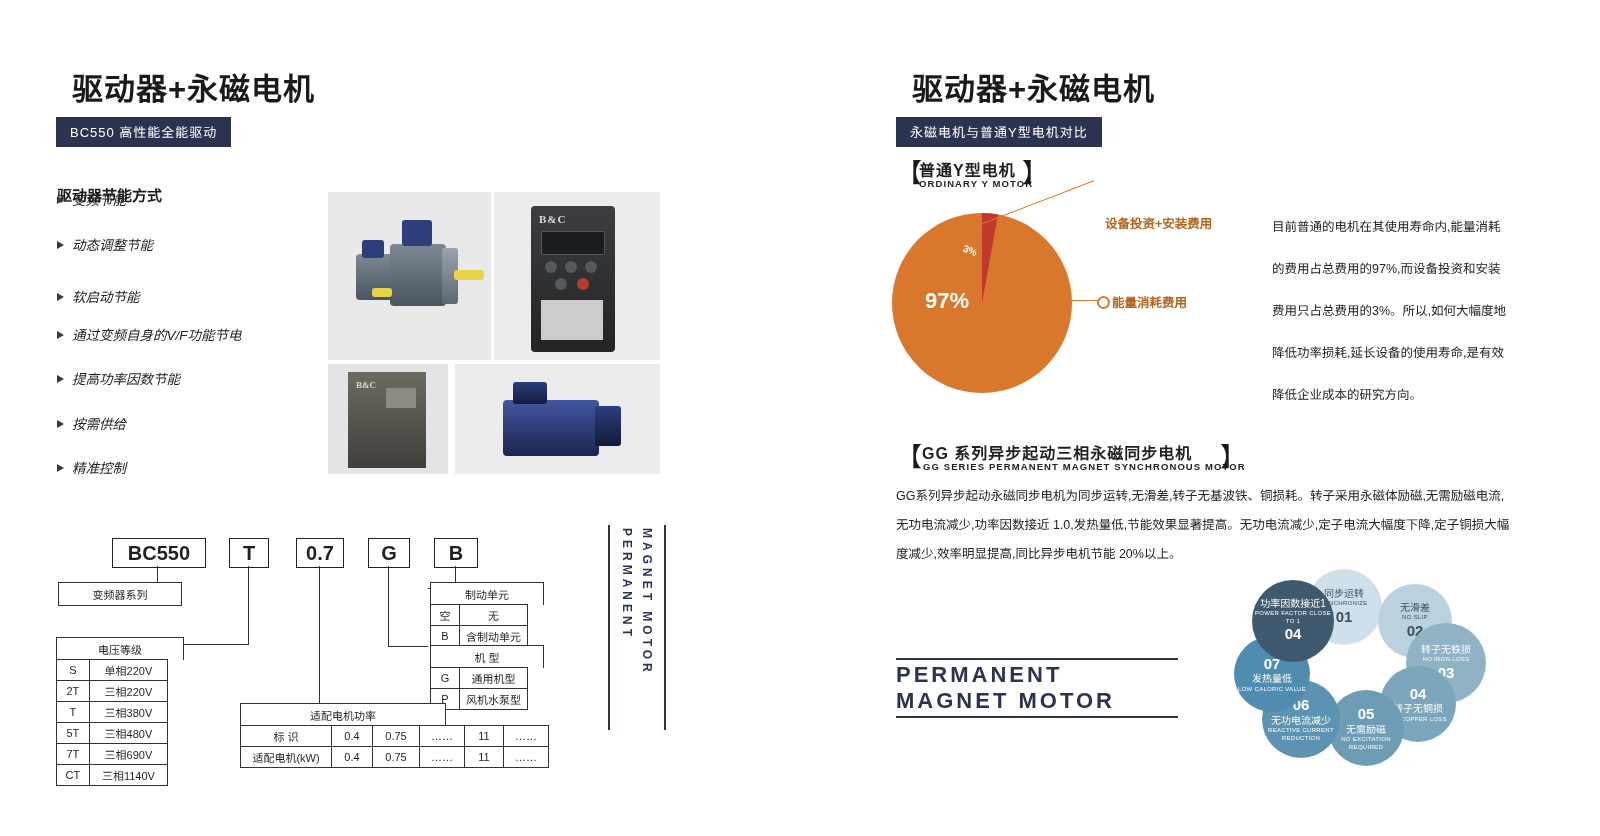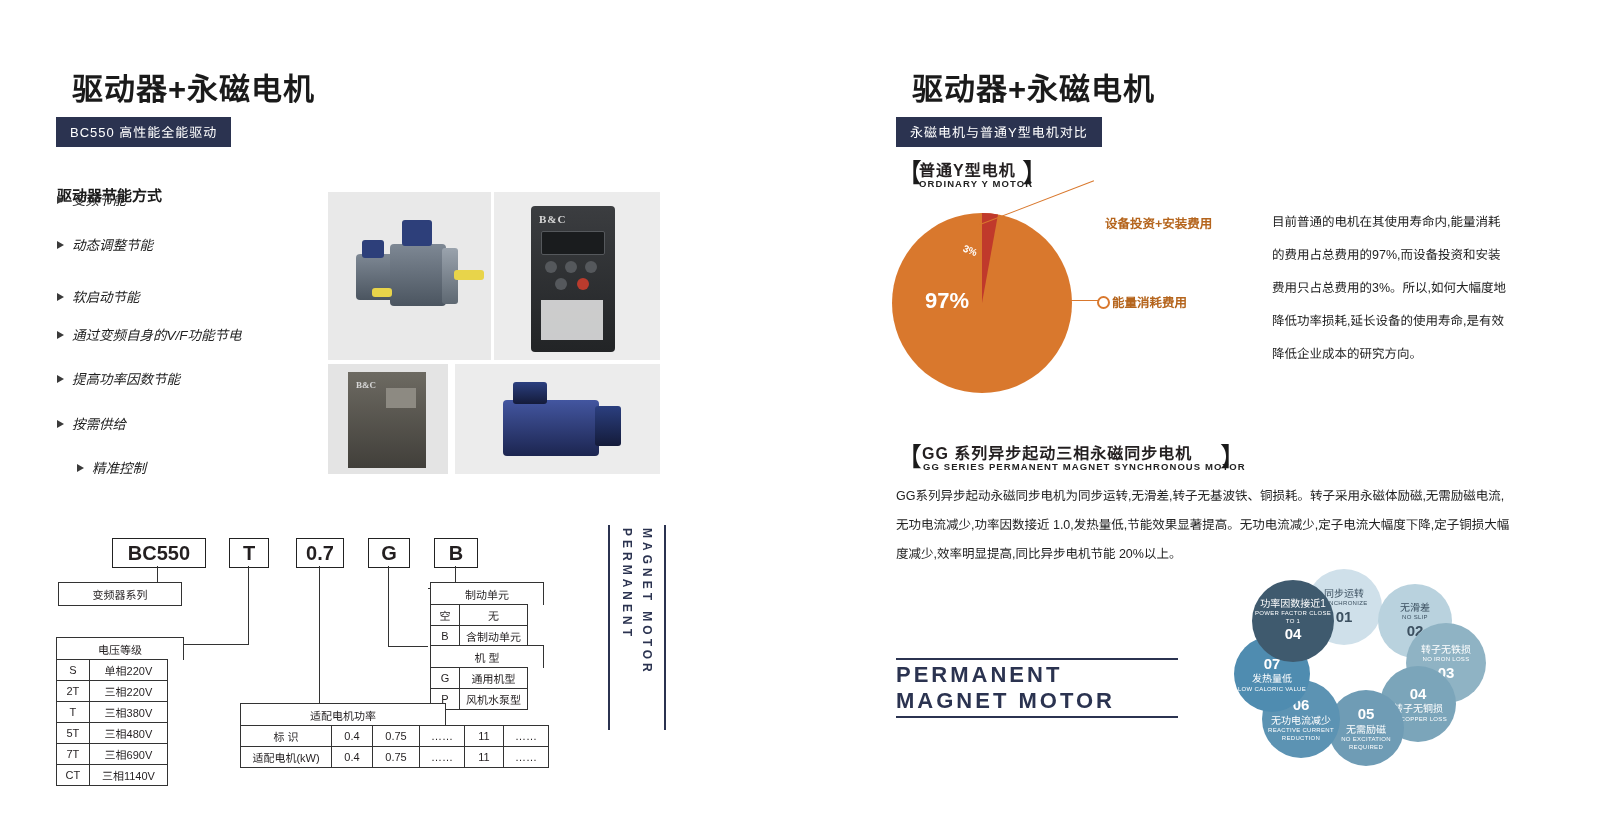--- a/index.html
+++ b/index.html
@@ -143,21 +143,21 @@
   .hd-en{
     position:absolute;
     font-size:9.5px;
     font-weight:bold;
     letter-spacing:1.1px;
     color:#222;
   }
   .para{
     position:absolute;
     font-size:12.5px;
-    line-height:33px;
+    line-height:42px;
     color:#222;
   }
   .para2{
     position:absolute;
     font-size:12.5px;
     line-height:29px;
     color:#222;
   }
   .pie-label{position:absolute;font-weight:bold;color:#fff;}
   .lead{position:absolute;background:#d9782d;height:1px;}
@@ -196,21 +196,21 @@
   <div class="subbar" style="left:56px;top:90px;">BC550 高性能全能驱动</div>
 
   <div class="section-h" style="left:57px;top:152px;margin-top:32px;">驱动器节能方式</div>
 
   <div class="bullet" style="left:57px;top:189px;"><span class="tri"></span><span>变频节能</span></div>
   <div class="bullet" style="left:57px;top:234px;"><span class="tri"></span><span>动态调整节能</span></div>
   <div class="bullet" style="left:57px;top:286px;"><span class="tri"></span><span>软启动节能</span></div>
   <div class="bullet" style="left:57px;top:324px;"><span class="tri"></span><span>通过变频自身的V/F功能节电</span></div>
   <div class="bullet" style="left:57px;top:368px;"><span class="tri"></span><span>提高功率因数节能</span></div>
   <div class="bullet" style="left:57px;top:413px;"><span class="tri"></span><span>按需供给</span></div>
-  <div class="bullet" style="left:57px;top:457px;margin-left:20px;"><span class="tri"></span><span>精准控制</span></div>
+  <div class="bullet" style="left:57px;top:457px;"><span class="tri"></span><span>精准控制</span></div>
 
   <div class="photo" style="left:328px;top:192px;width:163px;height:168px;">
     <div class="motor-body" style="left:28px;top:62px;width:58px;height:46px;"></div>
     <div class="motor-cap" style="left:84px;top:58px;width:13px;height:54px;border-radius:2px;"></div>
     <div class="motor-body" style="left:62px;top:52px;width:56px;height:62px;"></div>
     <div class="motor-cap" style="left:114px;top:56px;width:16px;height:56px;border-radius:3px;"></div>
     <div class="motor-shaft" style="left:126px;top:78px;width:30px;height:10px;"></div>
     <div class="motor-shaft" style="left:44px;top:96px;width:20px;height:9px;"></div>
     <div class="motor-blue" style="left:74px;top:28px;width:30px;height:26px;"></div>
     <div class="motor-blue" style="left:34px;top:48px;width:22px;height:18px;"></div>

